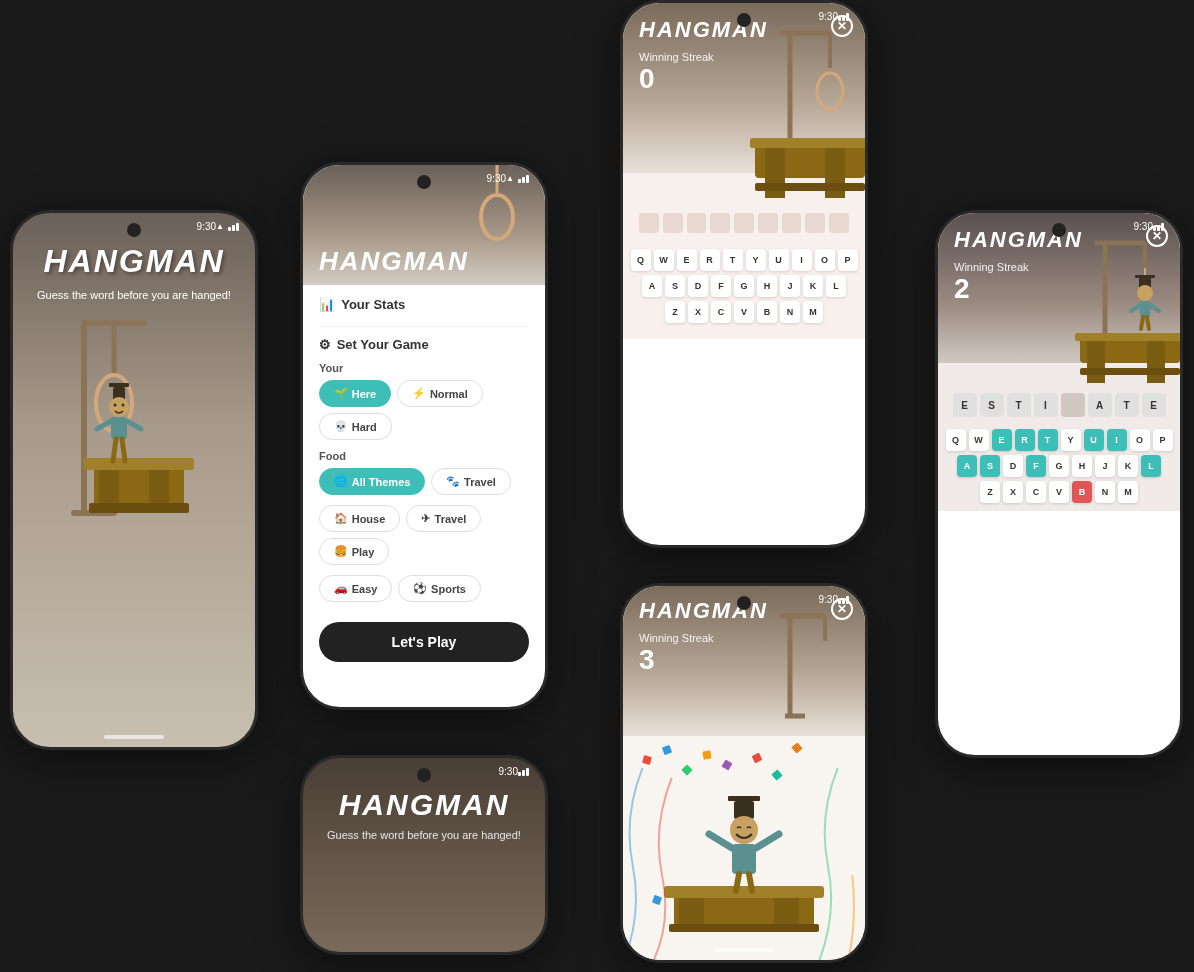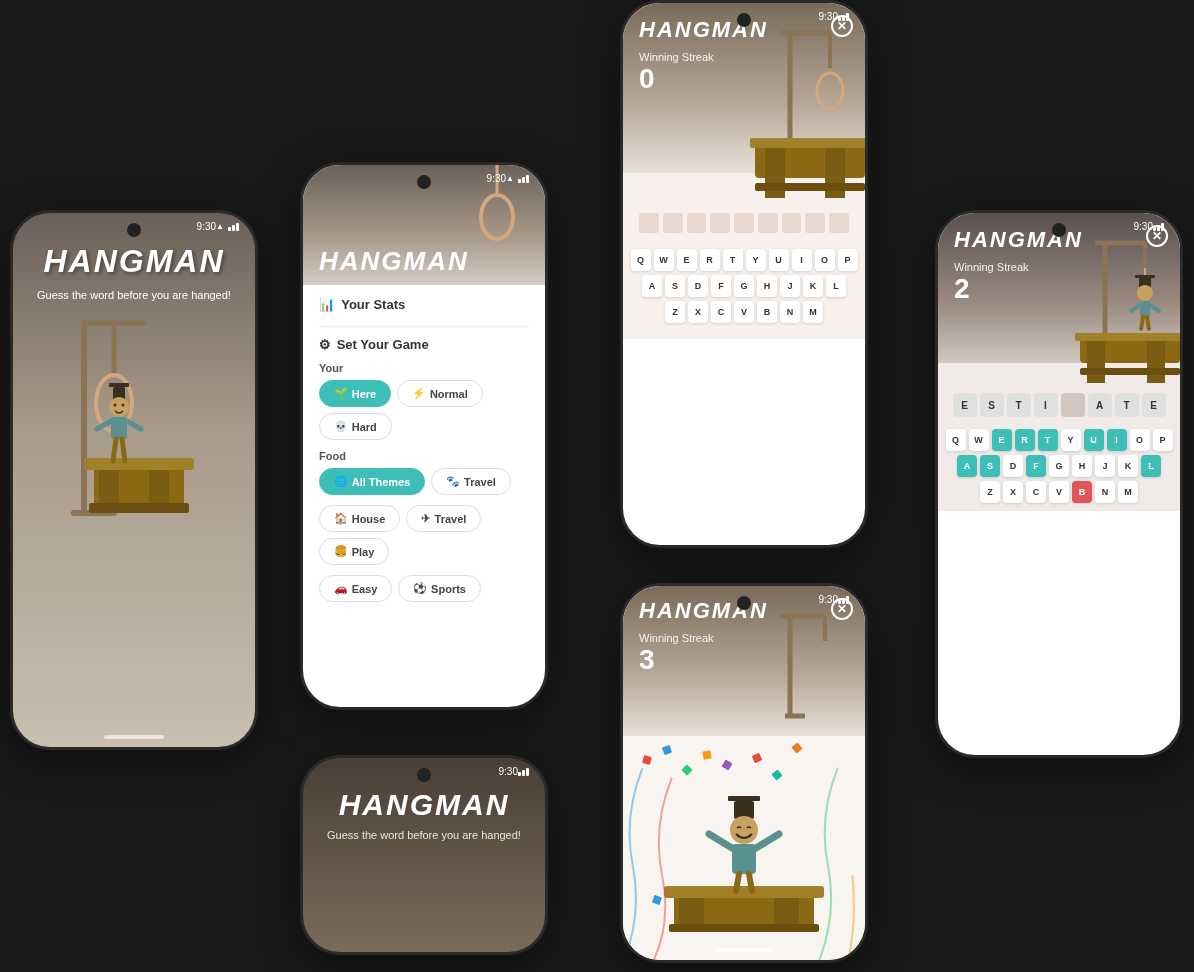--- a/index.html
+++ b/index.html
@@ -580,20 +580,21 @@
       <div class="btn-group">
         <button class="pill-btn">
           <span>🚗</span>
           <span>Easy</span>
         </button>
         <button class="pill-btn">
           <span>⚽</span>
           <span>Sports</span>
         </button>
       </div>
+      <button class="play-btn">Let's Play</button>
     </div>
     <div class="home-bar"></div>
   </div>
 </div>
 
 <div class="phone phone3">
   <div class="phone-inner">
     <div class="phone-notch"></div>
     <div class="phone3-header">
       <div class="phone-status" style="position:absolute;top:8px;left:0;right:0;">

